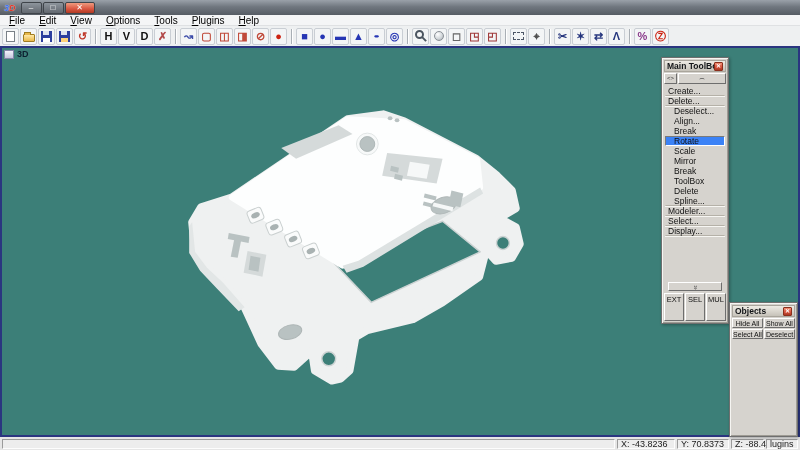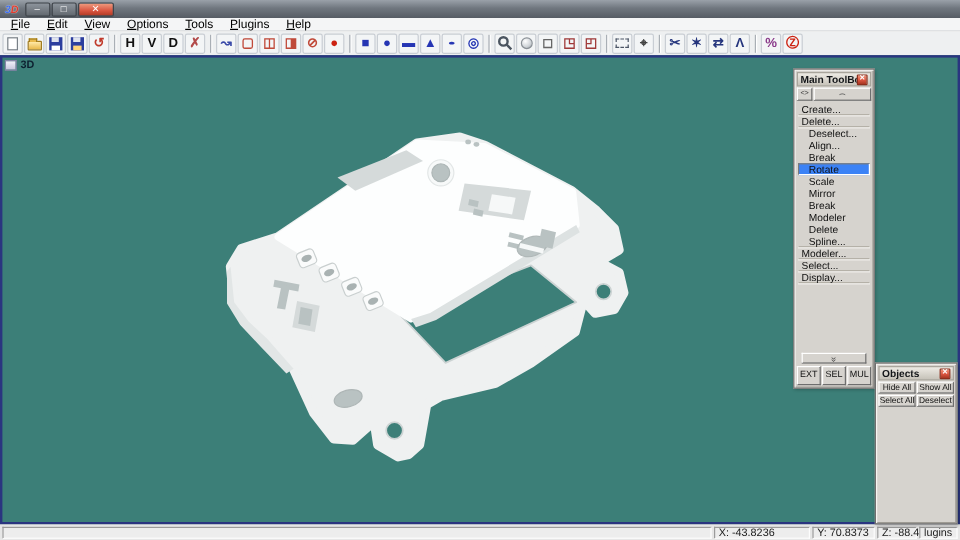--- a/index.html
+++ b/index.html
@@ -79,21 +79,21 @@
   .tbx-pin{width:13px;height:11px;font-size:6px;text-align:center;line-height:9px;color:#333}
   .tbx-roll{flex:1;height:11px;font-size:9px;line-height:8px;text-align:center;color:#555}
   .tbx-list{flex:1;margin:0 3px;font-size:8.5px;color:#101010}
   .tbx-item{height:10px;line-height:9px;padding-left:2px;white-space:nowrap;border:1px solid transparent}
   .tbx-item.ind{padding-left:8px}
   .tbx-item.sep{border-bottom:1px solid #b5b1a8;box-shadow:0 1px 0 #f7f6f3}
   .tbx-item.active{border:1px solid;border-color:#7a7a7a #ffffff #ffffff #7a7a7a;background:#3b82f6}
   .tbx-expand{height:9px;margin:1px 6px 1px;text-align:center;font-size:8px;line-height:8px;color:#444}
   .tbx-expand .rot{display:inline-block;transform:rotate(90deg);letter-spacing:-1px}
   .tbx-modes{display:flex;margin:1px 2px 2px;gap:1px}
-  .mini-btn{flex:1;height:16px;line-height:11px;text-align:center;font-size:7.5px;color:#101010;
+  .mini-btn{flex:1;height:28px;line-height:11px;text-align:center;font-size:7.5px;color:#101010;
     background:#d6d3ce;border:1px solid;border-color:#ffffff #6e6e6e #6e6e6e #ffffff;white-space:nowrap;overflow:hidden}
   .obj-list{flex:1;margin:2px;background:#fff;border:1px solid;border-color:#808080 #ffffff #ffffff #808080;
     font-size:8.5px;overflow:hidden}
   .obj-item{height:9px;line-height:9px;padding:0 2px;white-space:nowrap;color:#000}
   .obj-item.selected{background:var(--sel);color:#fff}
   .obj-buttons{display:grid;grid-template-columns:1fr 1fr;gap:1px;margin:0 2px 2px}
   .obj-btn{height:10px;line-height:9px;font-size:7px}
 
   
   .statusbar{position:absolute;left:0;top:437px;width:800px;height:13px;background:#e6e6e6;
@@ -308,21 +308,21 @@
   <div class="tbx-list" id="tbx-list">
       <div class="tbx-item sep">Create...</div>
       <div class="tbx-item sep">Delete...</div>
       <div class="tbx-item ind">Deselect...</div>
       <div class="tbx-item ind">Align...</div>
       <div class="tbx-item ind">Break</div>
       <div class="tbx-item ind active">Rotate</div>
       <div class="tbx-item ind">Scale</div>
       <div class="tbx-item ind">Mirror</div>
       <div class="tbx-item ind">Break</div>
-      <div class="tbx-item ind">Modeler</div>
+      <div class="tbx-item ind">ToolBox</div>
       <div class="tbx-item ind">Delete</div>
       <div class="tbx-item ind sep">Spline...</div>
       <div class="tbx-item sep">Modeler...</div>
       <div class="tbx-item sep">Select...</div>
       <div class="tbx-item sep">Display...</div>
     </div>
   <div class="tbx-expand raised">
     <span class="rot">»</span>
   </div>
   <div class="tbx-modes" id="tbx-modes">
@@ -340,17 +340,17 @@
   <div class="obj-buttons" id="obj-buttons">
       <span class="mini-btn obj-btn">Hide All</span>
       <span class="mini-btn obj-btn">Show All</span>
       <span class="mini-btn obj-btn">Select All</span>
       <span class="mini-btn obj-btn">Deselect</span>
     </div>
 </div>
 
 <div class="statusbar">
   <span class="status-cell main"></span>
-  <span class="status-cell" style="width:80px">X: -43.8236</span>
+  <span class="status-cell" style="width:58px">X: -43.8236</span>
   <span class="status-cell" style="width:52px">Y: 70.8373</span>
   <span class="status-cell" style="width:33px">Z: -88.4317</span>
   <span class="status-cell" style="width:32px">lugins</span>
 </div>
 
 </body></html>

